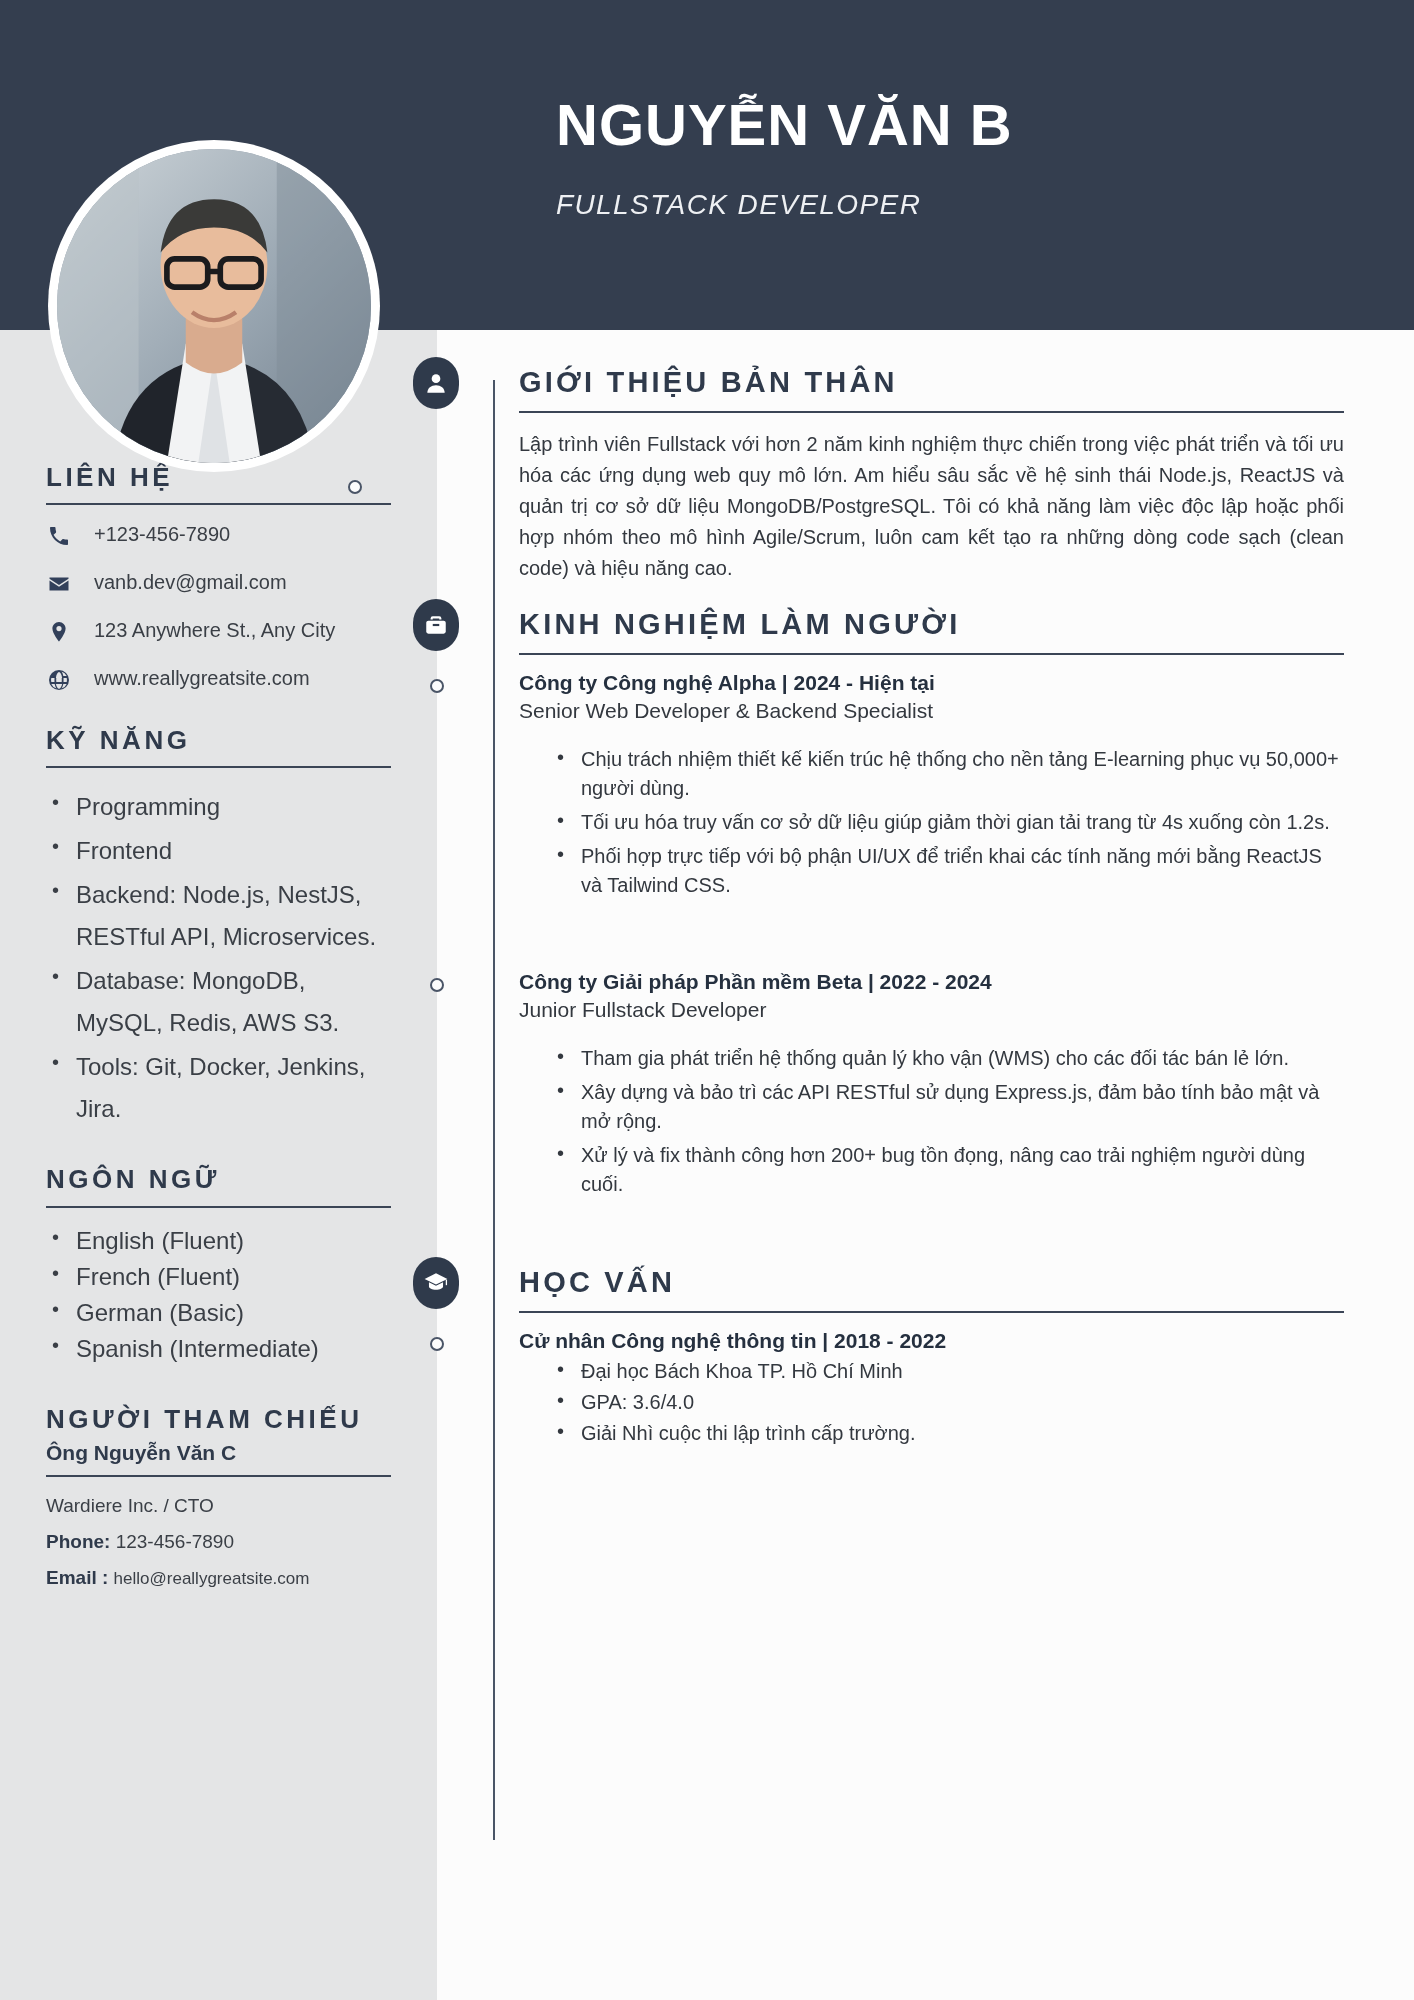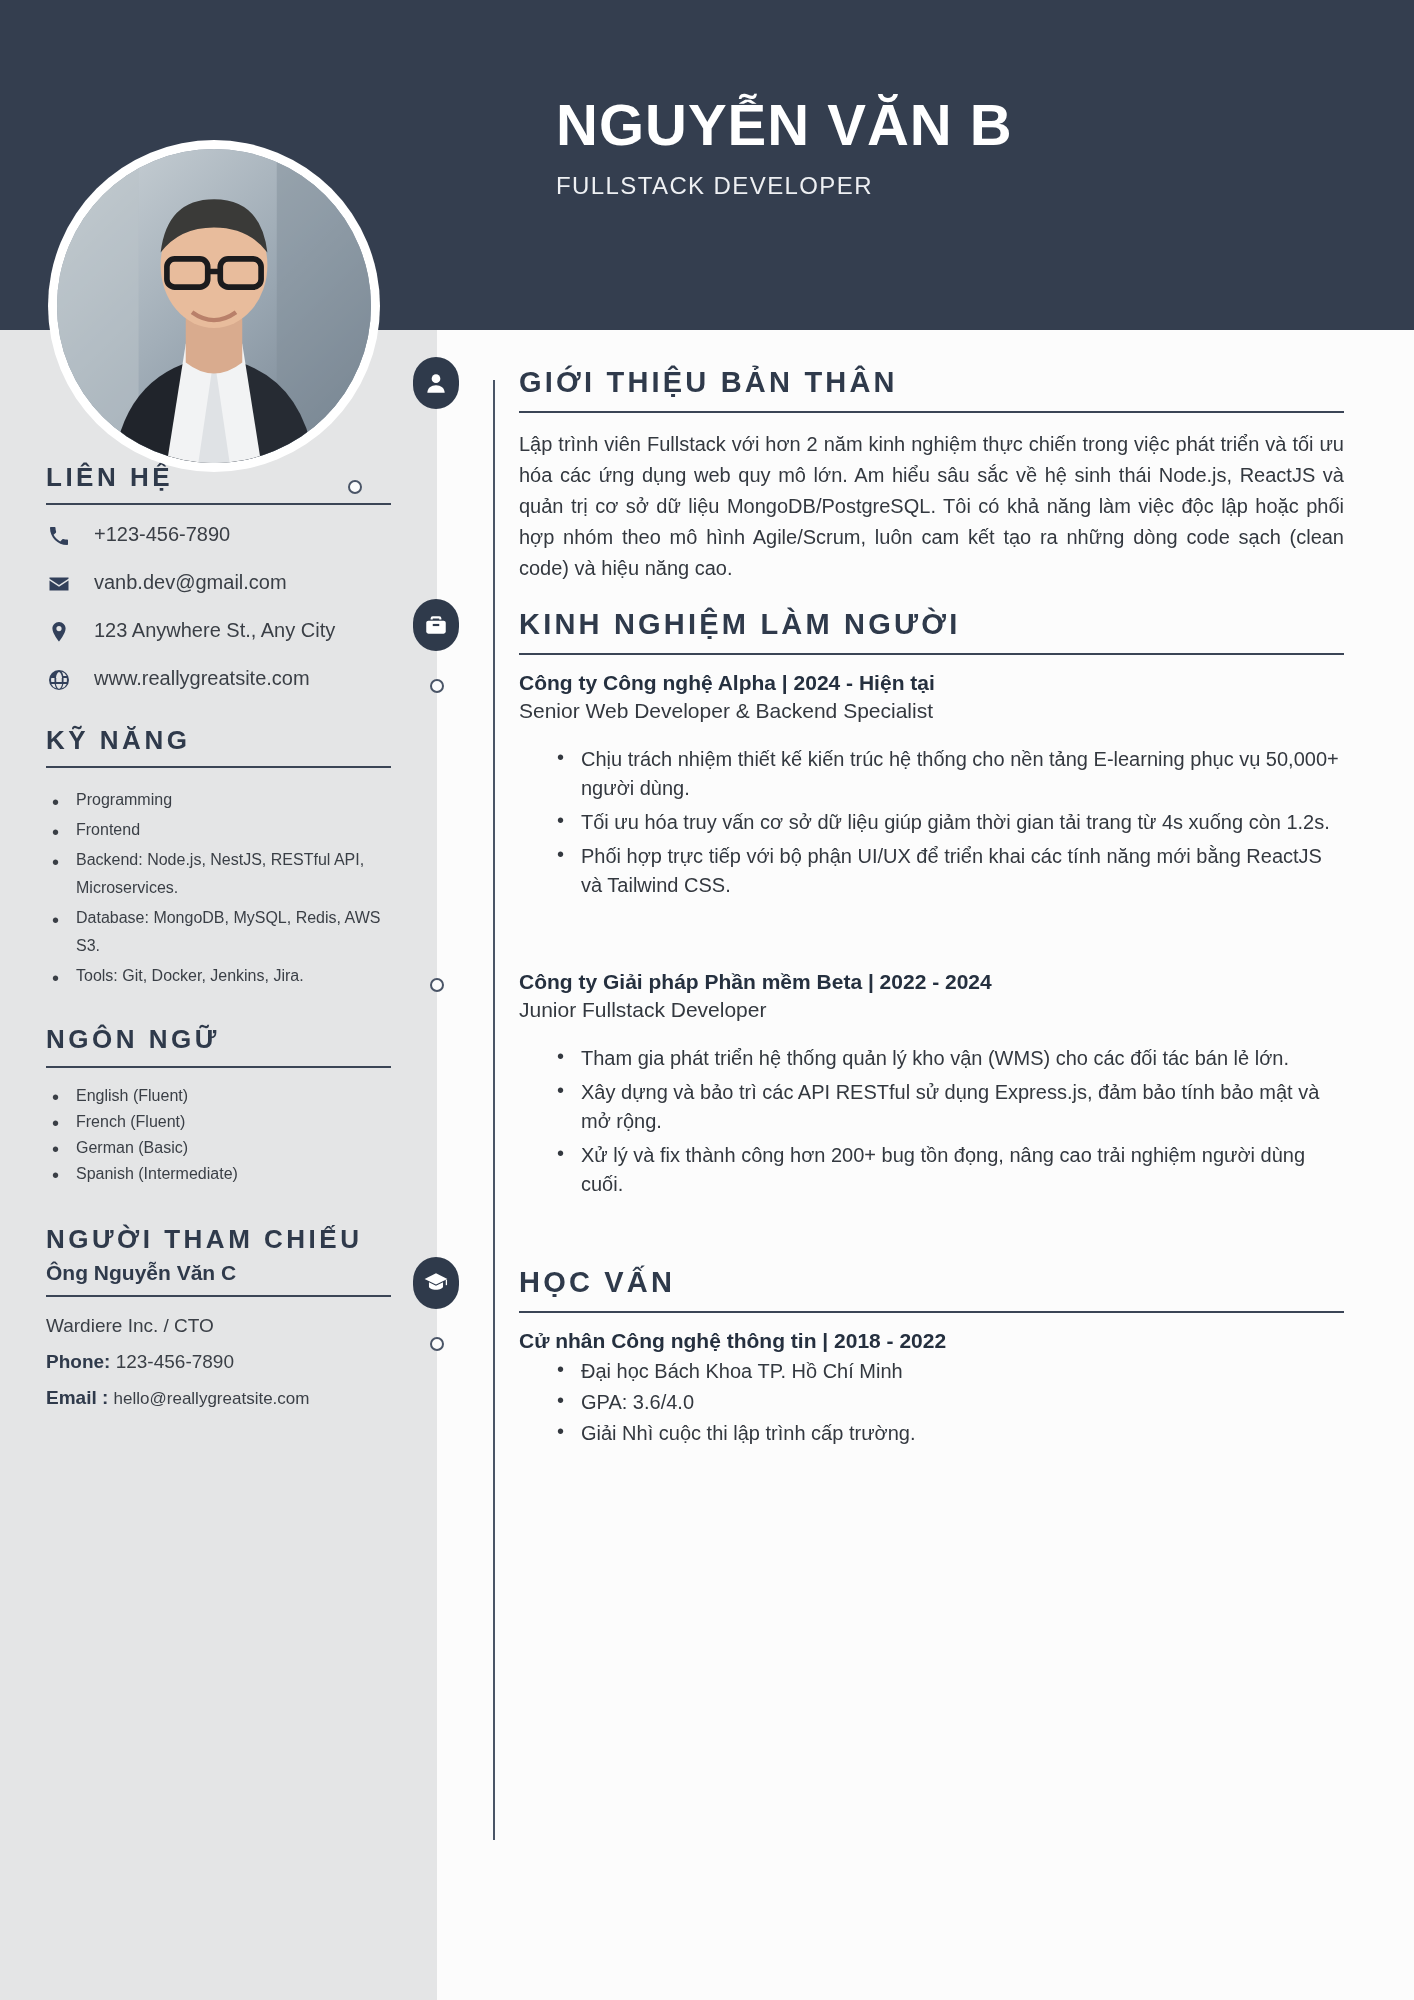--- a/index.html
+++ b/index.html
@@ -33,25 +33,26 @@
   }
   .name {
     font-size: 58px;
     font-weight: bold;
     color: #ffffff;
     letter-spacing: 1px;
     line-height: 1.05;
     white-space: nowrap;
   }
   .job-title {
-    margin-top: 16px;
-    font-size: 24px;
+    margin-top: 33px;
+    font-size: 28px;
     color: #eef0f3;
     letter-spacing: 1.4px;
     font-weight: 300;
+    font-style: italic;
   }
 
   
   .sidebar {
     position: absolute;
     left: 0; top: 330px;
     width: 437px;
     height: 1670px;
     background: #e4e5e6;
   }
@@ -111,21 +112,21 @@
     display: flex; align-items: center; justify-content: center;
     color: #32405a;
   }
   .contact-ico svg { width: 24px; height: 24px; fill: #32405a; }
   .contact-txt { font-size: 20px; color: #3a3f46; }
 
   ul.side-list { list-style: none; }
   ul.side-list li {
     position: relative;
     padding-left: 30px;
-    font-size: 16px;
+    font-size: 24px;
     color: #3a3f46;
     line-height: 1.75;
     margin-bottom: 2px;
   }
   ul.side-list li::before {
     content: "•";
     position: absolute;
     left: 6px;
     top: -1px;
     font-size: 20px;

